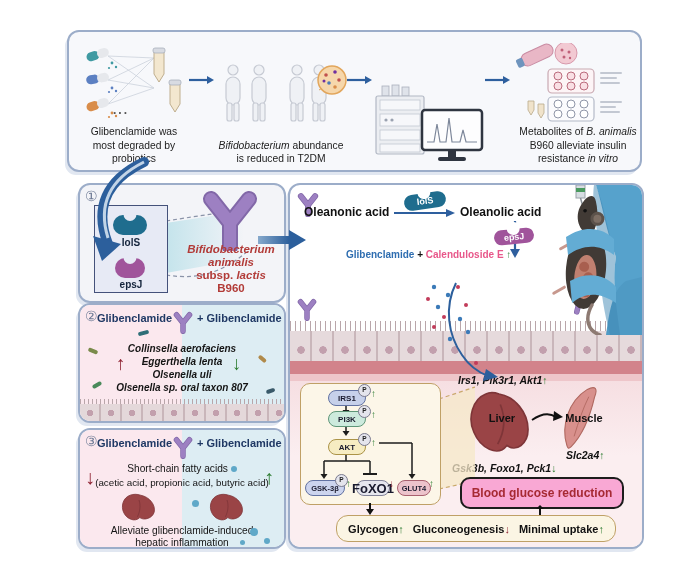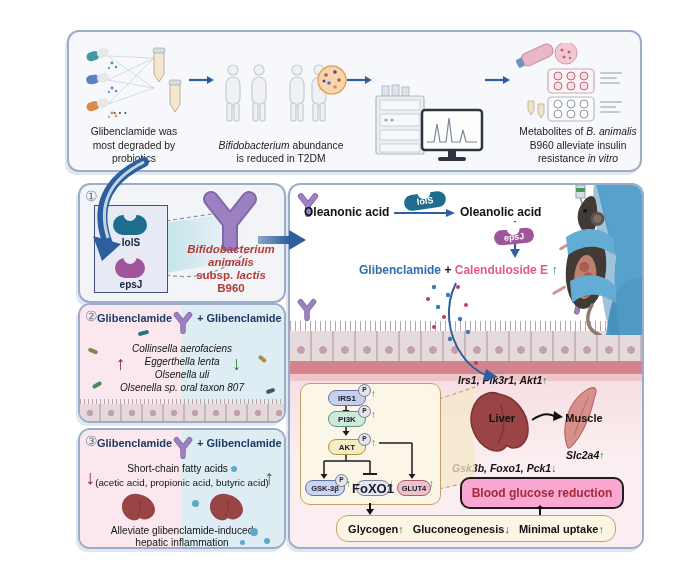--- a/index.html
+++ b/index.html
@@ -33,21 +33,21 @@
   #p1-name{position:absolute;left:102px;right:4px;top:58px;text-align:center;color:#b23b38;
            font-size:11.5px;font-weight:bold;line-height:13px;}
   
   #panel2{left:78px;top:303px;width:204px;height:116px;overflow:hidden;}
   #panel3{left:78px;top:428px;width:204px;height:117px;overflow:hidden;}
   .half-pink{position:absolute;left:0;top:0;bottom:0;width:50%;background:#fbe8ee;}
   .half-blue{position:absolute;right:0;top:0;bottom:0;width:50%;background:#ddedf3;}
   .hdr-left{position:absolute;left:17px;top:7px;font-size:11px;}
   .hdr-right{position:absolute;left:117px;top:7px;font-size:11px;}
   .species{position:absolute;left:0;right:0;top:37px;text-align:center;font-style:italic;
-           font-size:10px;line-height:13px;color:#141414;}
+           font-size:10px;line-height:13px;color:#141414;font-weight:bold;}
   .epi-strip{position:absolute;left:0;right:0;bottom:0;height:22px;}
   .epi-villi{position:absolute;left:0;right:0;top:0;height:5px;
      background:repeating-linear-gradient(90deg,#b9a6aa 0 1px,transparent 1px 4px);}
   .epi-cells{position:absolute;left:0;right:0;top:5px;bottom:0;background:#e4d8da;
      background-image:radial-gradient(circle at 10px 9px,#c2a0ad 3px,transparent 3.5px),
        repeating-linear-gradient(90deg,transparent 0 19px,#c9b6ba 19px 21px);
      background-size:21px 100%,21px 100%;}
   .rod{position:absolute;border-radius:3px;}
   .bdot{position:absolute;border-radius:50%;background:#5fa8c8;}
   .p3-line{position:absolute;left:0;right:0;text-align:center;font-size:10.2px;color:#141414;}
@@ -415,21 +415,21 @@
     </div>
     <div class="mtxt" style="left:170px;top:20px;">Oleanolic acid</div>
     <svg class="abs" style="left:219px;top:36px;" width="12" height="38" viewBox="0 0 12 38">
       <line x1="6" y1="0" x2="6" y2="28" stroke="#2e5f9e" stroke-width="2.2"></line>
         <polygon points="1,28 11,28 6,37" fill="#2e5f9e"></polygon>
     </svg>
     <div class="enzyme" style="--notch:#ffffff;left:204px;top:44px;width:40px;height:15px;background:#a0549b;transform:rotate(-6deg);z-index:2;">
       <span class="elabel">epsJ</span>
     </div>
 
-    <div class="abs" style="left:56px;top:78px;font-size:12px;font-weight:bold;white-space:nowrap;margin-left:13px;">
+    <div class="abs" style="left:56px;top:64px;font-size:10px;font-weight:bold;white-space:nowrap;">
       <span style="color:#2e6db0;">Glibenclamide</span>
       <span style="color:#111;">+</span>
       <span style="color:#e8578a;">Calenduloside E</span>
       <span class="up-green">↑</span>
     </div>
 
     <svg class="abs" style="left:126px;top:92px;z-index:2;" width="92" height="108" viewBox="0 0 92 108">
       <path d="M40,6 C28,30 32,58 46,78 C54,90 64,96 72,99" fill="none" stroke="#2c5f9c" stroke-width="2"></path>
       <polygon points="70,92 82,100 67,104" fill="#2c5f9c"></polygon>
       <g fill="#3b7ab8">

